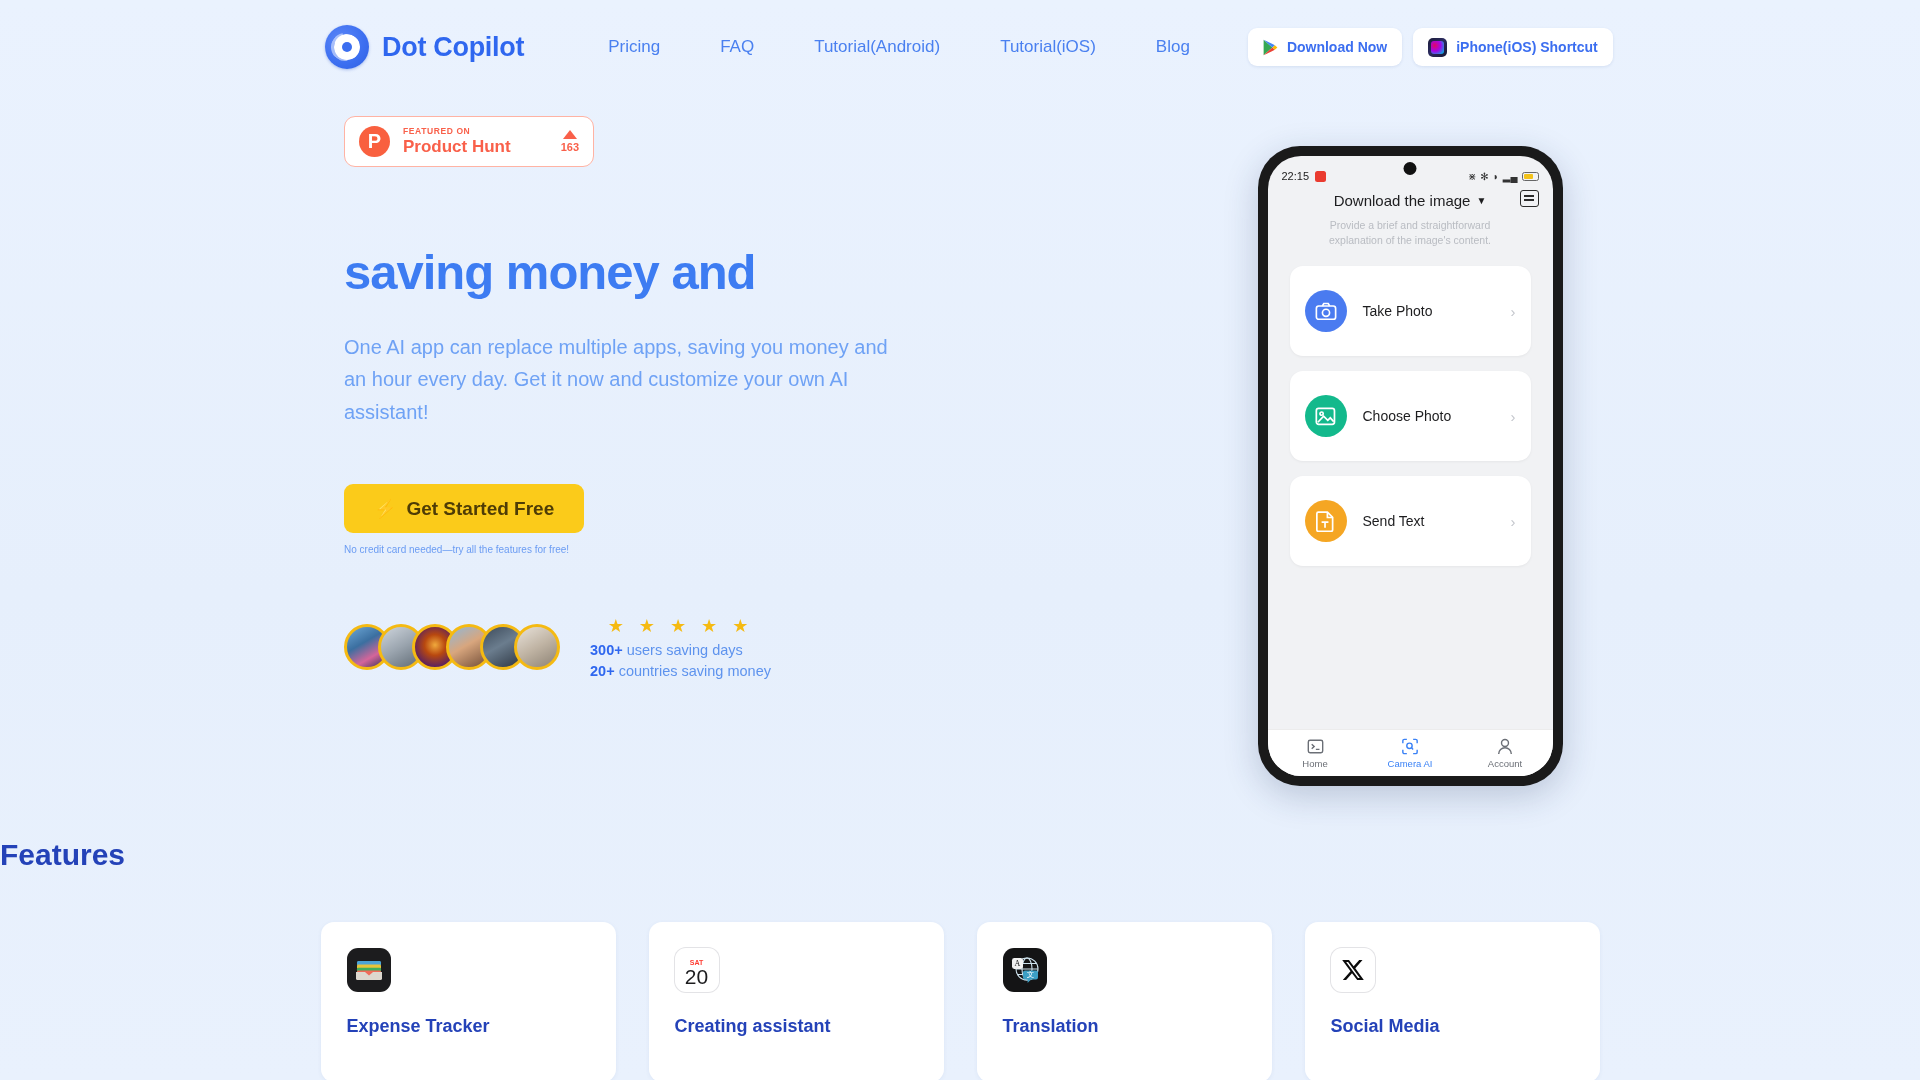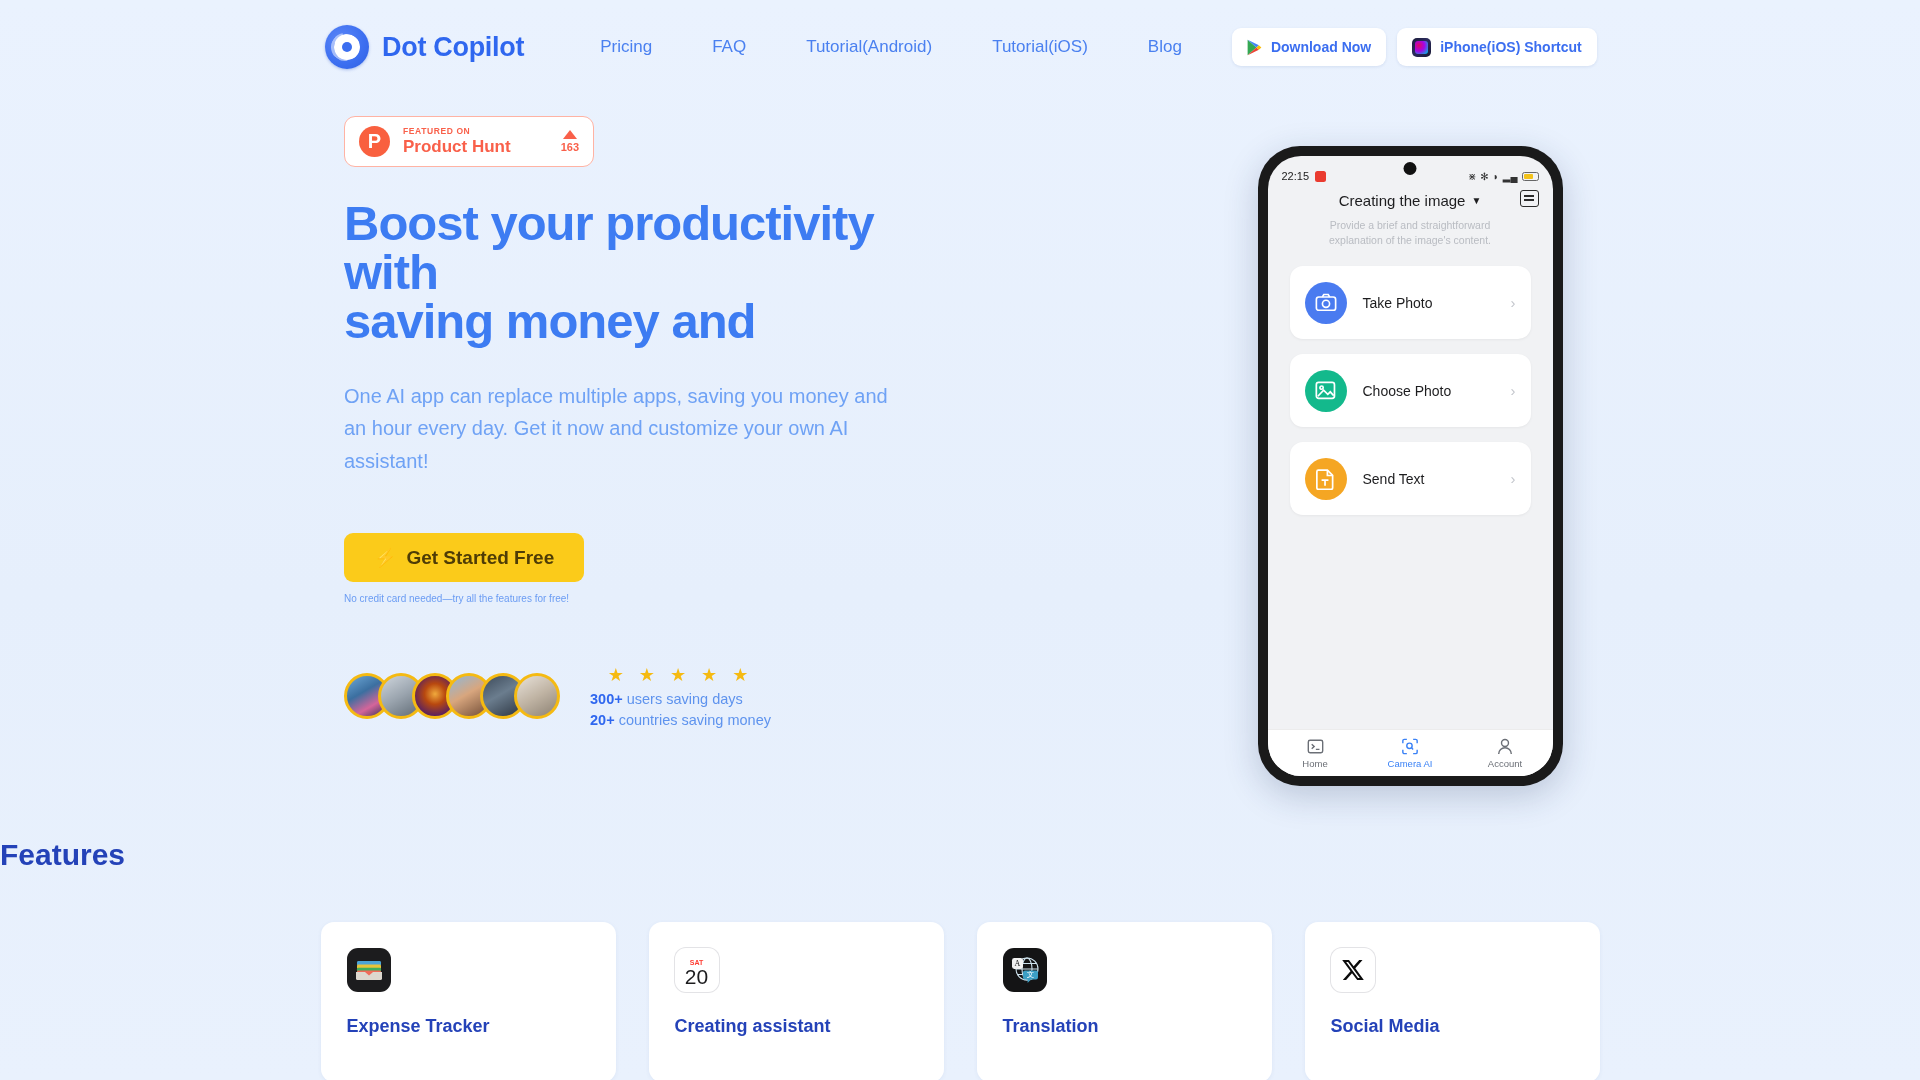--- a/index.html
+++ b/index.html
@@ -9,21 +9,21 @@
     font-family: "Liberation Sans", sans-serif;
     background: linear-gradient(180deg, #eaf2fe 0%, #e6effc 55%, #e9f1fd 100%);
   }
 
   
   .header {
     height: 94px;
     display: flex;
     align-items: center;
     padding: 0 0 0 325px;
-    gap: 4px;
+    gap: 12px;
   }
   .brand { display: flex; align-items: center; gap: 13px; margin-right: 42px; }
   .logo-mark {
     width: 44px; height: 44px; border-radius: 50%;
     background: radial-gradient(circle at 35% 35%, #5b86f7 0%, #3b6ef0 60%, #2f5fe0 100%);
     position: relative; flex: none;
     box-shadow: 0 1px 3px rgba(45,90,200,.35);
   }
   .logo-mark::before {
     content: ""; position: absolute; left: 9px; top: 9px;
@@ -195,21 +195,21 @@
   .chat-ic::after {
     content:""; position:absolute; left:3px; top:4px; width:10px; height:1.6px;
     background:#2a2a2a; box-shadow: 0 4px 0 #2a2a2a;
   }
   .app-sub {
     text-align: center; font-size: 10.5px; color: #b9bcc2;
     line-height: 1.45; margin: 9px 34px 0;
   }
   .cards { padding: 18px 22px 0; display: flex; flex-direction: column; gap: 15px; }
   .acard {
-    background: #fff; border-radius: 13px; height: 73px;
+    background: #fff; border-radius: 13px; height: 90px;
     display: flex; align-items: center; padding: 0 15px;
     box-shadow: 0 1px 3px rgba(0,0,0,.05); cursor: pointer;
   }
   .acard-ic {
     width: 42px; height: 42px; border-radius: 50%; flex: none;
     display: flex; align-items: center; justify-content: center;
   }
   .ic-blue { background: #4a7bf0; }
   .ic-green { background: #13b98c; }
   .ic-orange { background: #f5a623; }
@@ -298,21 +298,21 @@
         <span class="ph-featured">FEATURED ON</span>
         <span class="ph-name">Product Hunt</span>
       </div>
       <div class="ph-vote">
         <div class="ph-tri"></div>
         <div class="ph-count">163</div>
       </div>
     </div>
 
     <h1 class="headline">
-      <span>Boost your productivity with</span><br>
+      <br>
       <span>saving money and</span><br>
     </h1>
 
     <p class="subhead">One AI app can replace multiple apps, saving you money and an hour every day. Get it now and customize your own AI assistant!</p>
 
     <button class="cta">
       <span class="bolt">⚡</span>
       <span>Get Started Free</span>
     </button>
 
@@ -350,21 +350,21 @@
           <span class="sb-right">
             <span>⋇</span>
             <span>✻</span>
             <span>◗</span>
             <span>▂▄</span>
             <span class="batt"></span>
           </span>
         </div>
 
         <div class="app-head">
-          <span class="app-title">Creating the image</span>
+          <span class="app-title">Download the image</span>
           <span class="caret">▼</span>
           <span class="chat-ic"></span>
         </div>
 
         <div class="app-sub">Provide a brief and straightforward explanation of the image's content.</div>
 
         <div class="cards">
           <div class="acard">
             <div class="acard-ic ic-blue">
               <svg width="22" height="19" viewBox="0 0 24 20" fill="none" stroke="#fff" stroke-width="1.8">

